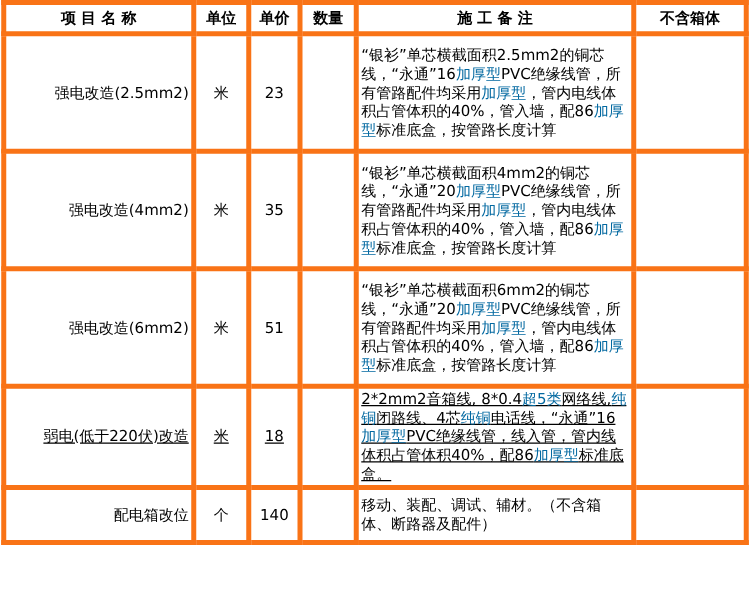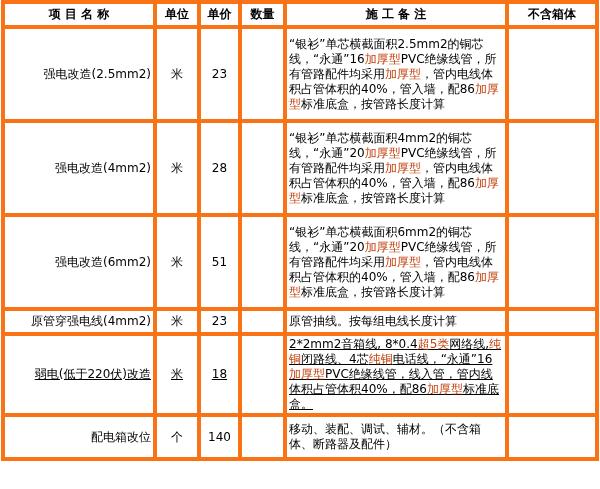--- a/index.html
+++ b/index.html
@@ -62,21 +62,21 @@
   td.unit, td.price, td.qty {
     text-align: center;
   }
   td.remark {
     text-align: left;
     padding-left: 3px;
     line-height: 16px;
   }
   td.note { text-align: left; }
 
-  .hl { color: #c2410c; }
+  .hl { color: #0369a1; }
 
   tr.tall td { height: 88px; }
   tr.short td { height: 19px; }
   tr.mid td { height: 64px; text-decoration: underline; }
   tr.last td { height: 38px; }
 </style>
 </head>
 <body>
 
 <div class="page">
@@ -105,39 +105,31 @@
           <td class="name">强电改造(2.5mm2)</td>
           <td class="unit">米</td>
           <td class="price">23</td>
           <td class="qty"></td>
           <td class="remark"><span>“银衫”单芯横截面积2.5mm2的铜芯线，“永通”16</span><span class="hl">加厚型</span><span>PVC绝缘线管，所有管路配件均采用</span><span class="hl">加厚型</span><span>，管内电线体积占管体积的40%，管入墙，配86</span><span class="hl">加厚型</span><span>标准底盒，按管路长度计算</span></td>
           <td class="note"></td>
         </tr>
         <tr class="tall">
           <td class="name">强电改造(4mm2)</td>
           <td class="unit">米</td>
-          <td class="price">28</td>
+          <td class="price">35</td>
           <td class="qty"></td>
           <td class="remark"><span>“银衫”单芯横截面积4mm2的铜芯线，“永通”20</span><span class="hl">加厚型</span><span>PVC绝缘线管，所有管路配件均采用</span><span class="hl">加厚型</span><span>，管内电线体积占管体积的40%，管入墙，配86</span><span class="hl">加厚型</span><span>标准底盒，按管路长度计算</span></td>
           <td class="note"></td>
         </tr>
         <tr class="tall">
           <td class="name">强电改造(6mm2)</td>
           <td class="unit">米</td>
           <td class="price">51</td>
           <td class="qty"></td>
           <td class="remark"><span>“银衫”单芯横截面积6mm2的铜芯线，“永通”20</span><span class="hl">加厚型</span><span>PVC绝缘线管，所有管路配件均采用</span><span class="hl">加厚型</span><span>，管内电线体积占管体积的40%，管入墙，配86</span><span class="hl">加厚型</span><span>标准底盒，按管路长度计算</span></td>
-          <td class="note"></td>
-        </tr>
-        <tr class="short">
-          <td class="name">原管穿强电线(4mm2)</td>
-          <td class="unit">米</td>
-          <td class="price">23</td>
-          <td class="qty"></td>
-          <td class="remark"><span>原管抽线。按每组电线长度计算</span></td>
           <td class="note"></td>
         </tr>
         <tr class="mid">
           <td class="name">弱电(低于220伏)改造</td>
           <td class="unit">米</td>
           <td class="price">18</td>
           <td class="qty"></td>
           <td class="remark"><span>2*2mm2音箱线, 8*0.4</span><span class="hl">超5类</span><span>网络线,</span><span class="hl">纯铜</span><span>闭路线、4芯</span><span class="hl">纯铜</span><span>电话线，“永通”16</span><span class="hl">加厚型</span><span>PVC绝缘线管，线入管，管内线体积占管体积40%，配86</span><span class="hl">加厚型</span><span>标准底盒。</span></td>
           <td class="note"></td>
         </tr>

